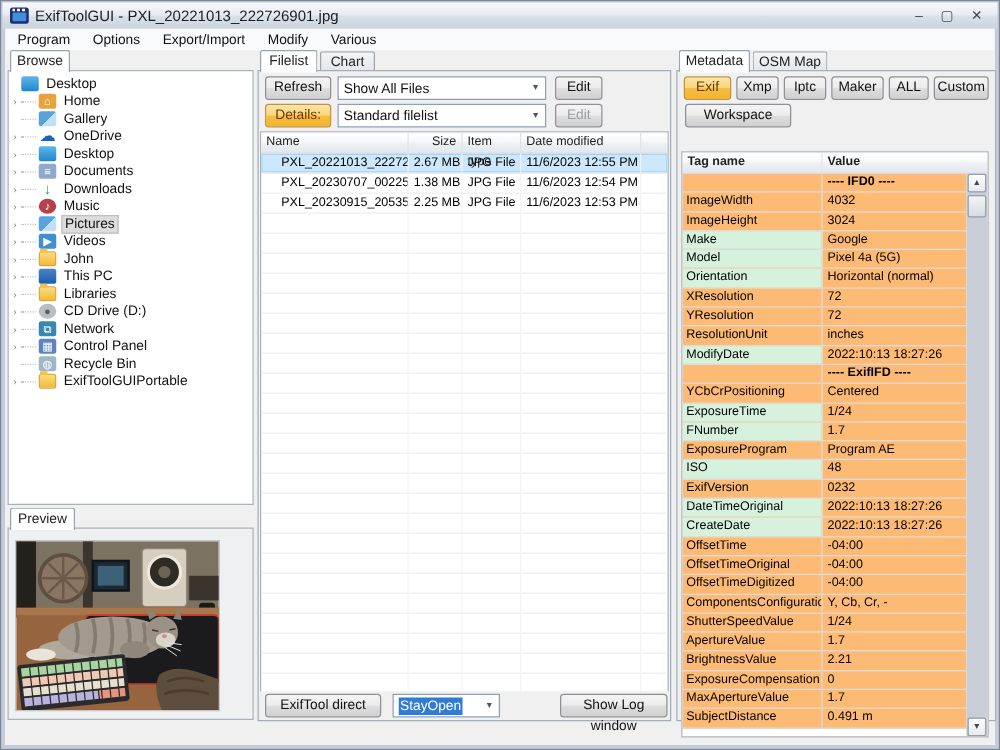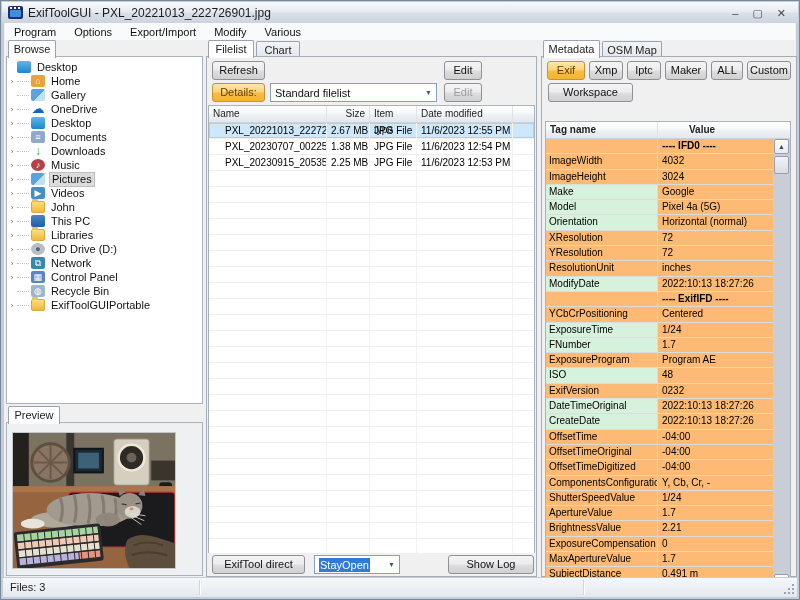--- a/index.html
+++ b/index.html
@@ -290,20 +290,24 @@
         </g>
       </svg>
     </div>
   </div>
 
   <div class="mid-panel">
     <div class="tab active" style="left:2px; top:0; width:46px;">Filelist</div>
     <div class="tab" style="left:50px; top:1px; width:44px;">Chart</div>
     <div class="mid-body">
       <div class="btn" style="left:5px; top:4px; width:53px;">Refresh</div>
+      <div class="combo" style="left:63px; top:4px; width:167px;">
+        <span class="cval">Show All Files</span>
+        <span class="arrow">▼</span>
+      </div>
       <div class="btn" style="left:237px; top:4px; width:38px;">Edit</div>
       <div class="btn orange" style="left:5px; top:26px; width:53px;">Details:</div>
       <div class="combo" style="left:63px; top:26px; width:167px;">
         <span class="cval">Standard filelist</span>
         <span class="arrow">▼</span>
       </div>
       <div class="btn disabled" style="left:237px; top:26px; width:38px;">Edit</div>
 
       <div class="filetable">
         <div class="ft-header">
@@ -535,21 +539,21 @@
           <div class="btn" style="left: 47px; top: 4px; width: 34px;">Xmp</div>
           <div class="btn" style="left: 85px; top: 4px; width: 34px;">Iptc</div>
           <div class="btn" style="left: 123px; top: 4px; width: 42px;">Maker</div>
           <div class="btn" style="left: 169px; top: 4px; width: 32px;">ALL</div>
           <div class="btn" style="left: 205px; top: 4px; width: 44px;">Custom</div>
         </div>
       <div class="btn" style="left:6px; top:26px; width:85px;">Workspace</div>
       <div class="metatable">
         <div class="mt-header">
           <div style="width:112px; border-right:1px solid #dfe3e8;">Tag name</div>
-          <div style="flex:1;margin-left:27px;">Value</div>
+          <div style="flex:1;">Value</div>
         </div>
         <div class="mt-body" id="metarows">
             <div class="mt-row section">
               <div class="tag"></div>
               <div class="val">---- IFD0 ----</div>
             </div>
             <div class="mt-row">
               <div class="tag">ImageWidth</div>
               <div class="val">4032</div>
             </div>
@@ -664,20 +668,14 @@
           </div>
         <div class="scrollbar">
           <div class="sb-btn sb-up">▲</div>
           <div class="sb-thumb"></div>
           <div class="sb-btn sb-down">▼</div>
         </div>
       </div>
     </div>
   </div>
 
-  <div class="statusbar">
-    <span class="sb-text">Files: 3</span>
-    <span class="sb-div" style="left:196px;"></span>
-    <span class="sb-div" style="left:580px;"></span>
-    <span class="grip"></span>
-  </div>
 
 </div>
 
 </body></html>

